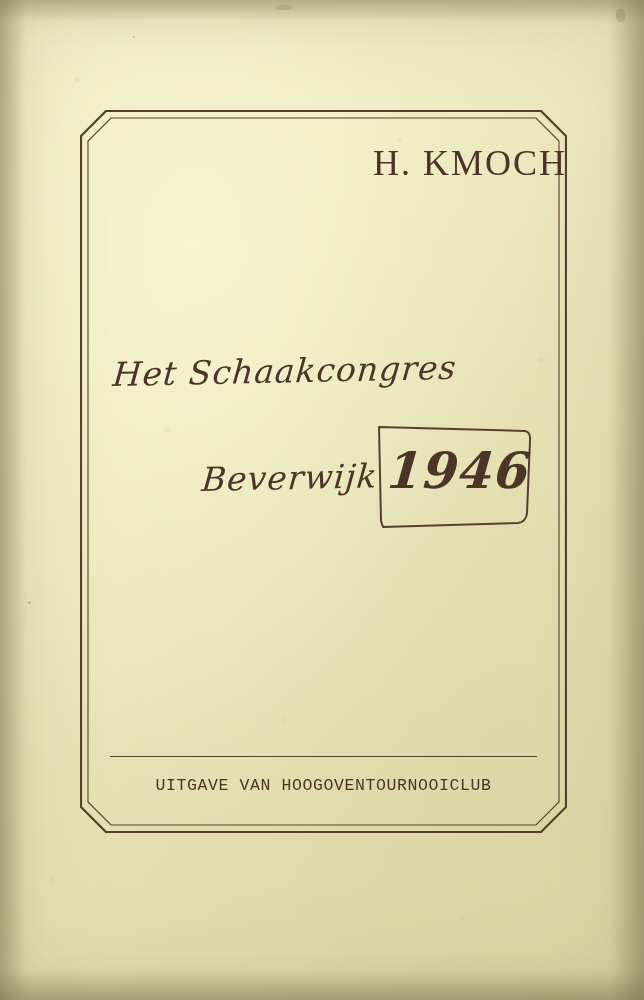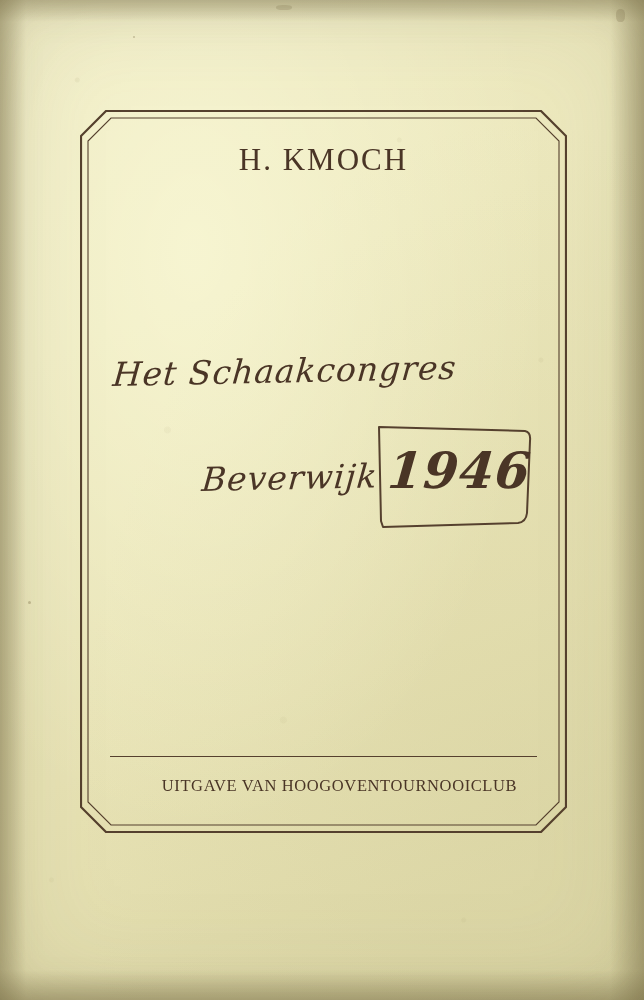--- a/index.html
+++ b/index.html
@@ -90,23 +90,23 @@
     top: 110px;
     width: 487px;
     height: 723px;
   }
 
   .author {
     position: absolute;
     top: 32px;
     left: 0;
     width: 100%;
-    text-align: center;
+    text-align: right;
     font-family: "Liberation Serif", serif;
-    font-size: 31px;
+    font-size: 36px;
     letter-spacing: 2px;
     color: #4a3526;
     font-weight: 400;
   }
 
   .script-line {
     position: absolute;
     font-family: "DejaVu Serif", serif;
     font-style: italic;
     color: #4a3526;
@@ -158,24 +158,24 @@
     left: 30px;
     top: 646px;
     width: 427px;
     height: 1px;
     background: #55402e;
   }
 
   .publisher {
     position: absolute;
     top: 666px;
-    left: 16px;
+    left: 0;
     width: 100%;
     text-align: center;
-    font-family: Liberation Serif, serif;
+    font-family: Liberation Mono, monospace;
     font-size: 16.5px;
     letter-spacing: 0.6px;
     color: #4a3526;
   }
 
   
   .speck {
     position: absolute;
     background: rgba(120,105,70,0.35);
     border-radius: 50%;

